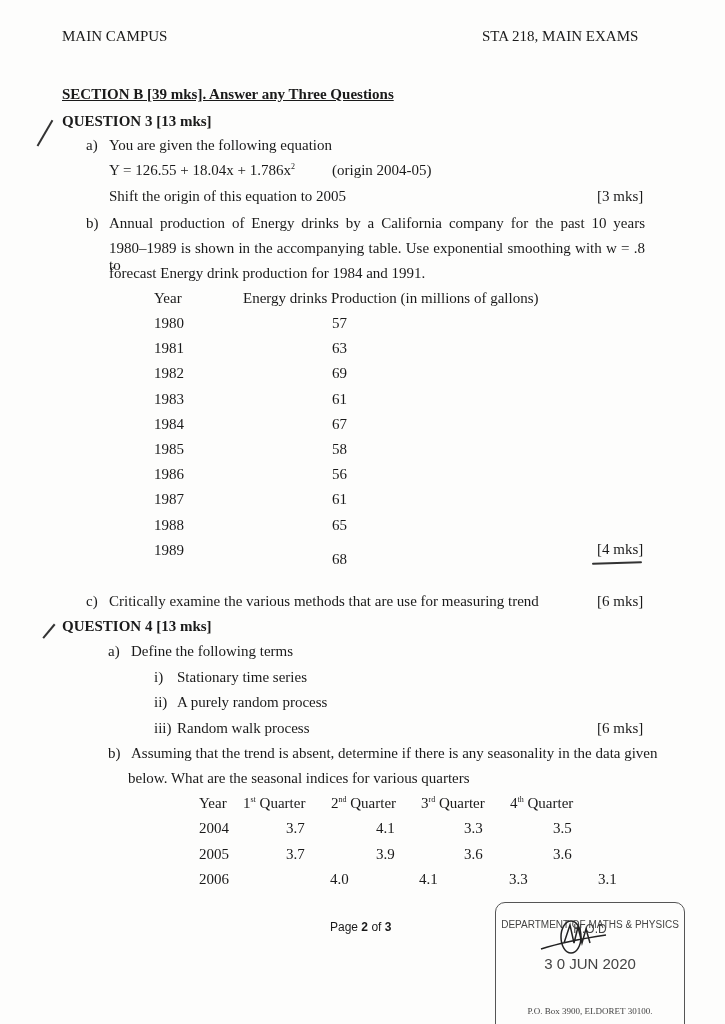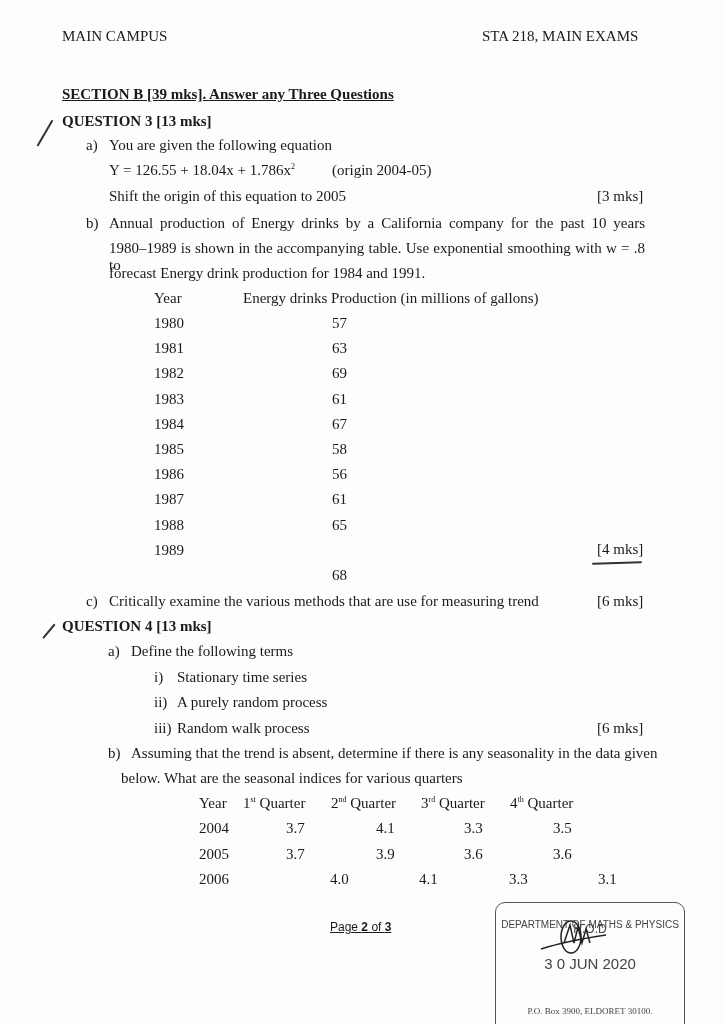--- a/index.html
+++ b/index.html
@@ -68,21 +68,21 @@
       <div class="abs" style="left: 332px; top: 415.8px;">67</div>
       <div class="abs" style="left: 154px; top: 441px;">1985</div>
       <div class="abs" style="left: 332px; top: 441px;">58</div>
       <div class="abs" style="left: 154px; top: 466.2px;">1986</div>
       <div class="abs" style="left: 332px; top: 466.2px;">56</div>
       <div class="abs" style="left: 154px; top: 491.4px; text-align: right;">1987</div>
       <div class="abs" style="left: 332px; top: 491.4px;">61</div>
       <div class="abs" style="left: 154px; top: 516.6px;">1988</div>
       <div class="abs" style="left: 332px; top: 516.6px;">65</div>
       <div class="abs" style="left: 154px; top: 541.8px;">1989</div>
-      <div class="abs" style="left: 332px; top: 567px;">68</div>
+      <div class="abs" style="left: 332px; top: 551px;">68</div>
     </div>
 </div>
 <div class="abs marks" style="top:541px;">[4 mks]</div>
 <div class="mark-stroke" style="left:592px; top:562px; width:50px; height:2px; border-radius:2px; transform:rotate(-2deg);"></div>
 
 <div class="abs" style="left:86px; top:593px;">c)</div>
 <div class="abs" style="left:109px; top:593px;">Critically examine the various methods that are use for measuring trend</div>
 <div class="abs marks" style="top:593px;">[6 mks]</div>
 
 <div class="abs bold" style="left:62px; top:618px;">QUESTION 4 [13 mks]</div>
@@ -94,21 +94,21 @@
 <div class="abs" style="left:154px; top:669px;">i)</div>
 <div class="abs" style="left:177px; top:669px;">Stationary time series</div>
 <div class="abs" style="left:154px; top:694px;">ii)</div>
 <div class="abs" style="left:177px; top:694px;">A purely random process</div>
 <div class="abs" style="left:154px; top:720px;">iii)</div>
 <div class="abs" style="left:177px; top:720px;">Random walk process</div>
 <div class="abs marks" style="top:720px;">[6 mks]</div>
 
 <div class="abs" style="left:108px; top:745px;">b)</div>
 <div class="abs" style="left:131px; top:745px;">Assuming that the trend is absent, determine if there is any seasonality in the data given</div>
-<div class="abs" style="left:121px; top:770px;">below. What are the seasonal indices for various quarters</div>
+<div class="abs" style="left:128px; top:770px;">below. What are the seasonal indices for various quarters</div>
 
 <div>
   <div class="abs" style="left:199px; top:795px;">Year</div>
   <div class="abs" style="left:243px; top:795px;"><span>1</span><sup>st</sup><span> Quarter</span></div>
   <div class="abs" style="left:331px; top:795px;"><span>2</span><sup>nd</sup><span> Quarter</span></div>
   <div class="abs" style="left:421px; top:795px;"><span>3</span><sup>rd</sup><span> Quarter</span></div>
   <div class="abs" style="left:510px; top:795px;"><span>4</span><sup>th</sup><span> Quarter</span></div>
   <div id="quarter-rows">
       <div class="abs" style="left: 199px; top: 820px;">2004</div>
       <div class="abs" style="left: 286px; top: 820px;">3.7</div>
@@ -121,21 +121,21 @@
       <div class="abs" style="left: 464px; top: 845.5px;">3.6</div>
       <div class="abs" style="left: 553px; top: 845.5px;">3.6</div>
       <div class="abs" style="left: 199px; top: 871px;">2006</div>
       <div class="abs" style="left: 330px; top: 871px;">4.0</div>
       <div class="abs" style="left: 419px; top: 871px;">4.1</div>
       <div class="abs" style="left: 509px; top: 871px;">3.3</div>
       <div class="abs" style="left: 598px; top: 871px;">3.1</div>
     </div>
 </div>
 
-<div class="abs cal" style="left:330px; top:920px; font-size:12px;text-decoration:underline;">
+<div class="abs cal" style="left:330px; top:920px; font-size:12px;">
   <span>Page </span><b>2</b><span> of </span><b>3</b>
 </div>
 
 <div class="stamp">
   <div class="l" style="top:19px; font-size:12px;">H.O.D</div>
   <div class="l" style="top:16px; font-size:10px;">DEPARTMENT OF MATHS &amp; PHYSICS</div>
   <svg style="position:absolute; left:40px; top:12px;" width="80" height="40">
     <ellipse cx="35" cy="22" rx="10" ry="16" fill="none" stroke="#222" stroke-width="1.5"></ellipse>
     <path d="M5 34 Q30 26 70 20 M28 28 l6 -18 l4 18 l4 -16 l4 16 l4 -14 l4 14" fill="none" stroke="#222" stroke-width="1.5"></path>
   </svg>

